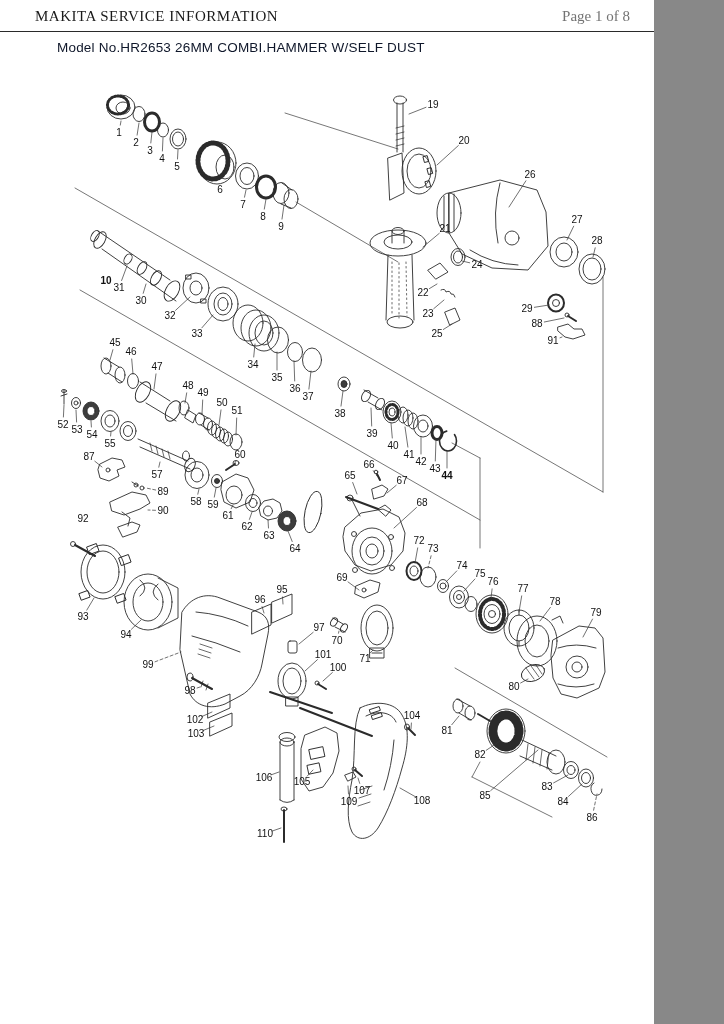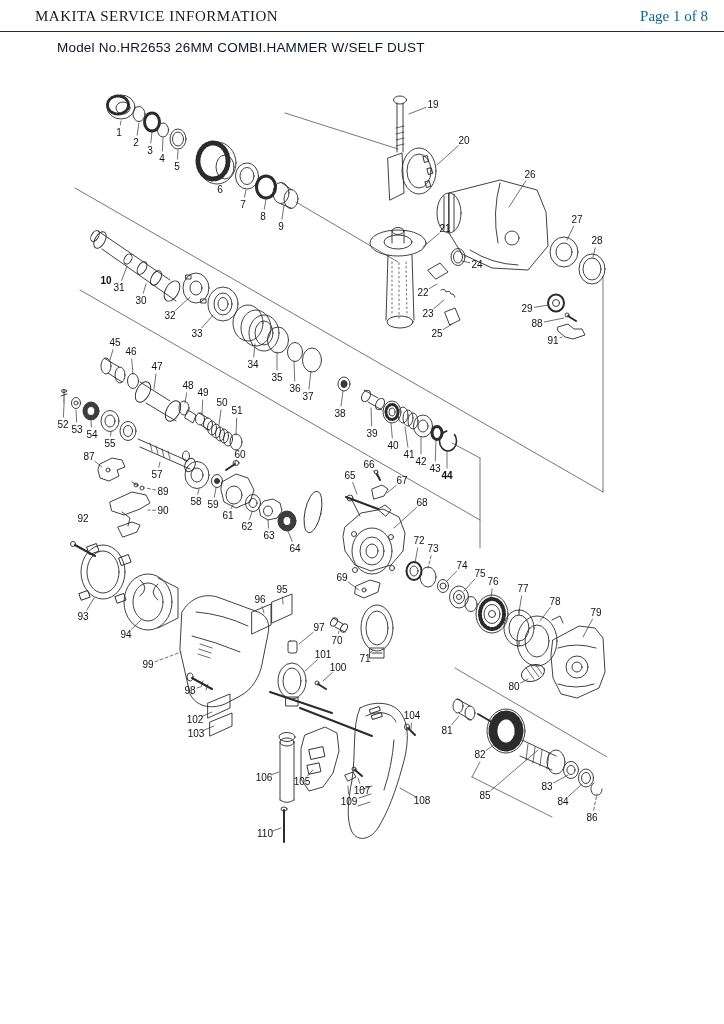--- a/index.html
+++ b/index.html
@@ -1,21 +1,21 @@
 <!DOCTYPE html>
 <html><head>
 <meta charset="utf-8">
 <style>
   html,body{margin:0;padding:0;background:#888;}
-  .page{position:relative;width:724px;height:1024px;background:#ffffff;overflow:hidden;
+  .page{position:relative;width:654px;height:1024px;background:#ffffff;overflow:hidden;
         font-family:"Liberation Sans",sans-serif;}
   .hdr-left{position:absolute;left:35px;top:8px;font-family:"Liberation Serif",serif;
             font-size:15px;letter-spacing:.5px;color:#1a1a1a;}
-  .hdr-right{position:absolute;right:16px;top:8px;font-family:"Liberation Serif",serif;
-             font-size:15px;color:#0369a1;}
+  .hdr-right{position:absolute;right:24px;top:8px;font-family:"Liberation Serif",serif;
+             font-size:15px;color:#737373;}
   .hdr-rule{position:absolute;left:0;top:31px;width:724px;height:0;border-top:1.6px solid #2a2a2a;}
   .doc-title{position:absolute;left:57px;top:40px;font-size:13.5px;color:#0f172a;
              letter-spacing:.2px;}
   svg#diagram{position:absolute;left:0;top:0;}
   svg#diagram *{stroke:#2b2b2b;fill:none;stroke-width:.9;stroke-linecap:round;stroke-linejoin:round;}
   svg#diagram .sep{stroke:#4a4a4a;stroke-width:.75;}
   svg#diagram .thick{stroke-width:3;}
   svg#diagram .sw2{stroke-width:2;}
   svg#diagram .dark{fill:#3d3d3d;stroke:#2b2b2b;}
   svg#diagram .white{fill:#fff;}

